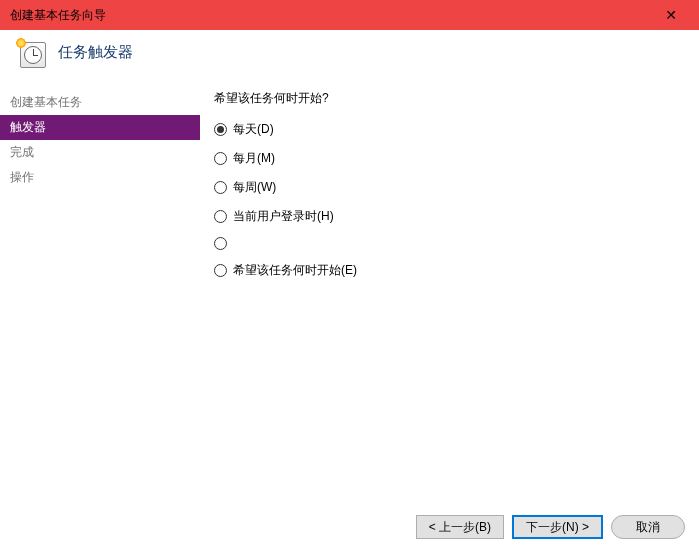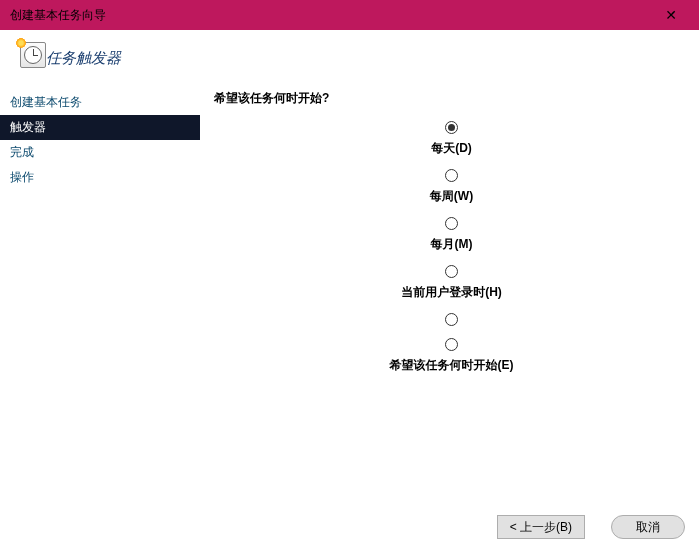--- a/index.html
+++ b/index.html
@@ -16,40 +16,39 @@
       height: 549px;
       overflow: hidden;
       position: relative;
     }
     .titlebar {
       display: flex;
       align-items: center;
       justify-content: space-between;
       height: 30px;
       padding: 0 8px 0 10px;
-      background: #be185d;
+      background: #ef4444;
     }
     .titlebar-title {
       font-size: 12px;
     }
     .close-btn {
       width: 40px;
       height: 28px;
       display: flex;
       align-items: center;
       justify-content: center;
       cursor: pointer;
       font-size: 14px;
     }
     .header-section {
       display: flex;
-      align-items: flex-end;
+      align-items: center;
       padding: 6px 0 16px 14px;
-      gap: 0;
-      font-style: italic;
+      gap: 12px;
     }
     .header-icon {
       width: 32px;
       height: 32px;
       position: relative;
     }
     .header-icon .clock-bg {
       position: absolute;
       right: 0;
       bottom: 0;
@@ -112,42 +111,40 @@
       height: 420px;
     }
     .sidebar {
       width: 200px;
       padding-top: 6px;
     }
     .sidebar-item {
       padding: 4px 0 4px 10px;
       font-size: 12px;
       cursor: pointer;
-      color: #0c4a6e;
+      color: #737373;
     }
     .sidebar-item.selected {
-      background: #0f172a;
+      background: #701a75;
       color: #fff;
     }
     .content {
       flex: 1;
       padding: 6px 10px 0 14px;
-      font-weight: bold;
     }
     .prompt {
       margin-bottom: 14px;
       font-size: 12px;
     }
     .radio-row {
       display: flex;
       align-items: center;
       margin-bottom: 12px;
       gap: 6px;
       cursor: pointer;
-      flex-direction: column;
     }
     .radio-circle {
       width: 13px;
       height: 13px;
       border: 1px solid #333;
       border-radius: 50%;
       display: flex;
       align-items: center;
       justify-content: center;
       flex-shrink: 0;
@@ -160,21 +157,21 @@
       border-radius: 50%;
     }
     .radio-label {
       font-size: 12px;
     }
     .footer {
       position: absolute;
       bottom: 10px;
       right: 14px;
       display: flex;
-      gap: 26px;
+      gap: 8px;
     }
     .btn {
       min-width: 88px;
       height: 24px;
       border: 1px solid #adadad;
       background: #e1e1e1;
       font-size: 12px;
       display: flex;
       align-items: center;
       justify-content: center;
@@ -221,37 +218,38 @@
     </div>
   <div class="content">
     <div class="prompt">希望该任务何时开始?</div>
     <div id="options">
         <div class="radio-row">
           <span class="radio-circle checked"></span>
           <span class="radio-label">每天(D)</span>
         </div>
         <div class="radio-row">
           <span class="radio-circle"></span>
+          <span class="radio-label">每月(M)</span>
+        </div>
+        <div class="radio-row">
+          <span class="radio-circle"></span>
           <span class="radio-label">每周(W)</span>
-        </div>
-        <div class="radio-row">
-          <span class="radio-circle"></span>
-          <span class="radio-label">每月(M)</span>
         </div>
         <div class="radio-row">
           <span class="radio-circle"></span>
           <span class="radio-label">当前用户登录时(H)</span>
         </div>
         <div class="radio-row">
           <span class="radio-circle"></span>
         </div>
         <div class="radio-row">
           <span class="radio-circle"></span>
           <span class="radio-label">希望该任务何时开始(E)</span>
         </div>
       </div>
   </div>
 </div>
 
 <div class="footer">
   <button class="btn">&lt; 上一步(B)</button>
+  <button class="btn default">下一步(N) &gt;</button>
   <button class="btn cancel">取消</button>
 </div>
 
 </body></html>

